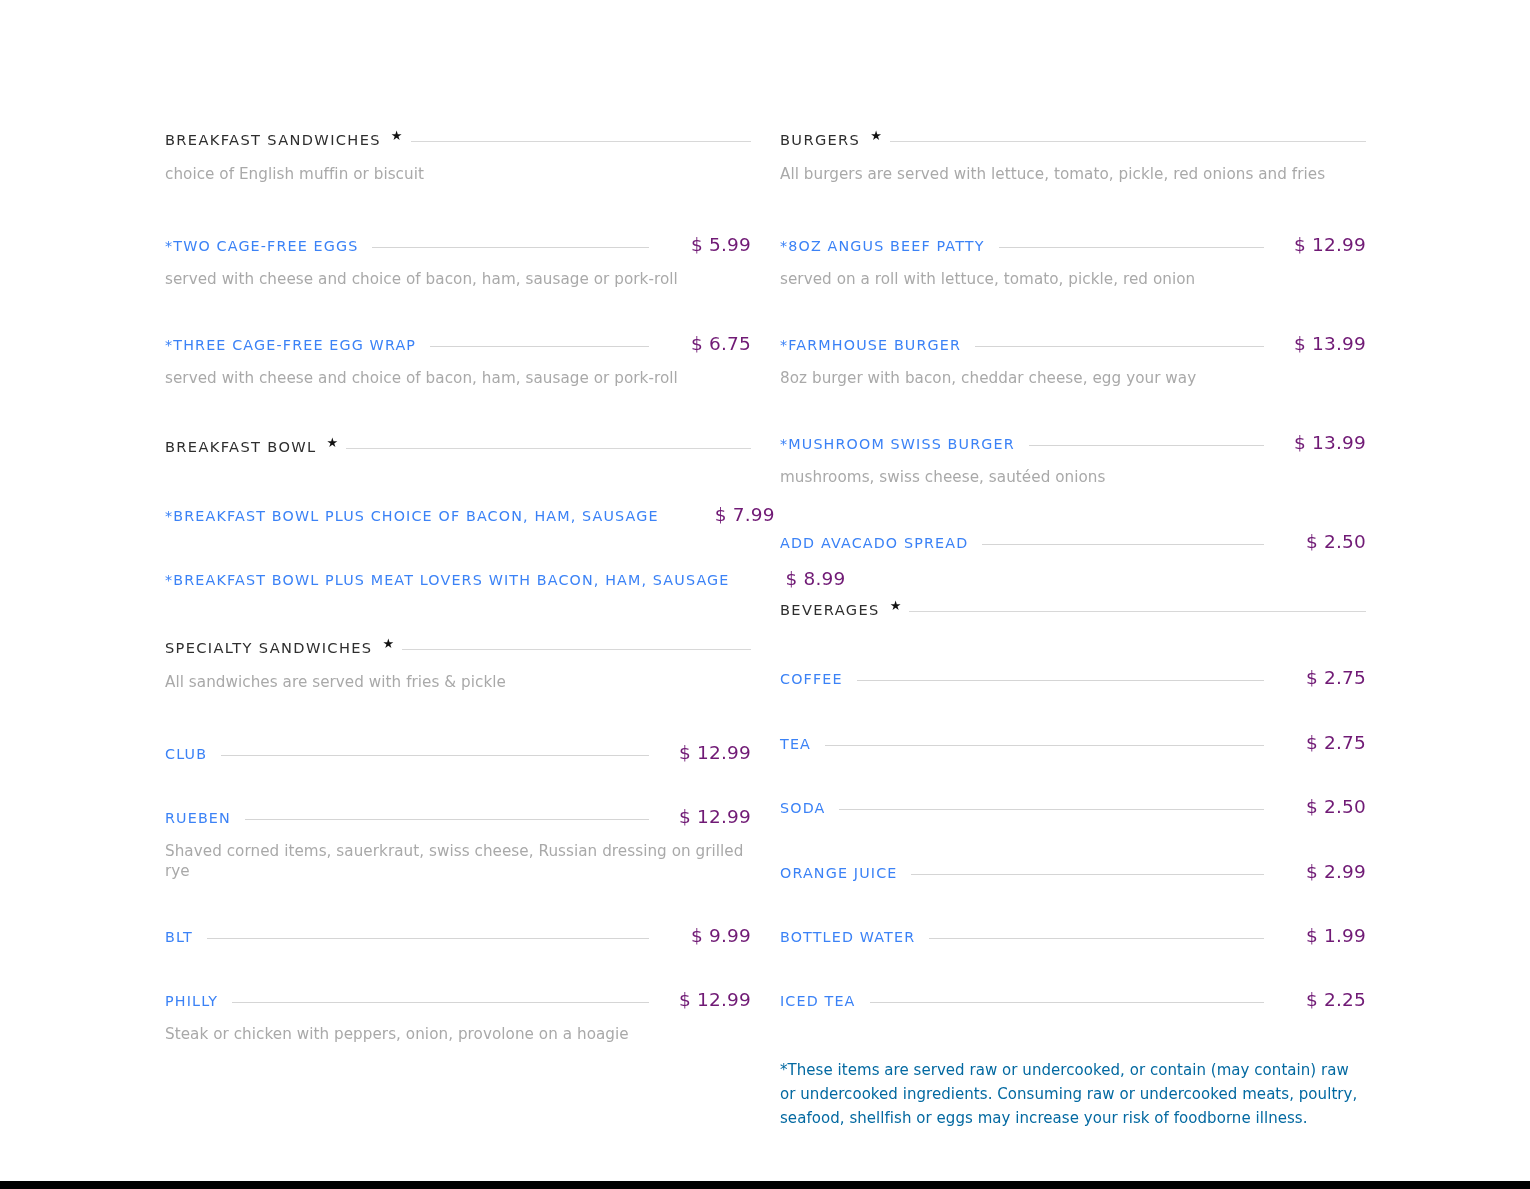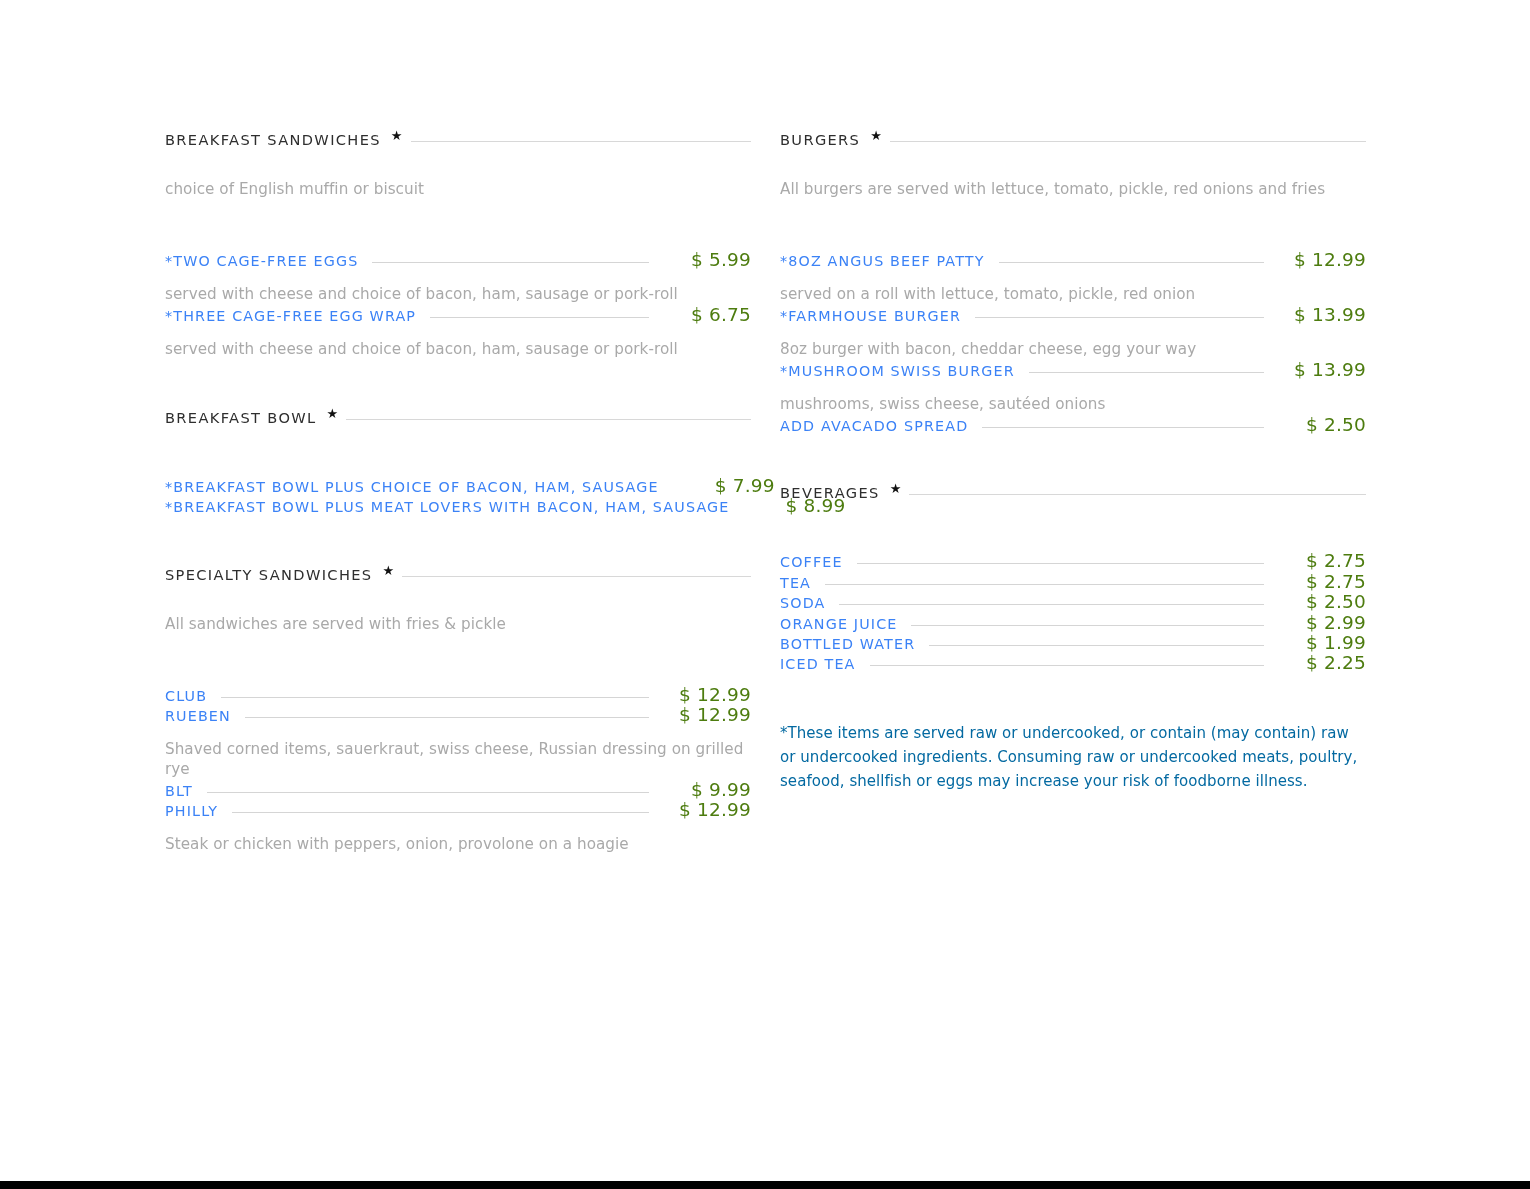--- a/index.html
+++ b/index.html
@@ -83,27 +83,28 @@
   .head-rule {
     flex: 1 1 auto;
     height: 1px;
     background: #d8d8d8;
     position: relative;
     top: -3px;
   }
   .section-sub {
     font-size: 15.2px;
     color: #a9a9a9;
-    margin-top: 32px;
+    margin-top: 17px;
     letter-spacing: 0.05px;
     line-height: 1.3;
   }
 
   
   .item {
+    margin-top: 44px;
   }
   .item-row {
     display: flex;
     flex-direction: row;
     align-items: baseline;
     width: 100%;
   }
   .item-name {
     font-size: 14.3px;
     letter-spacing: 1.15px;
@@ -119,21 +120,21 @@
     position: relative;
     top: -3px;
     margin-left: 14px;
     margin-right: 10px;
   }
   .item-price {
     flex: 0 0 auto;
     width: 92px;
     text-align: right;
     font-size: 18.5px;
-    color: #4d7c0f;
+    color: #701a75;
     letter-spacing: 0.2px;
     line-height: 1.1;
     white-space: nowrap;
   }
   .item-desc {
     font-size: 15.2px;
     color: #a9a9a9;
     margin-top: 15px;
     letter-spacing: 0.05px;
     line-height: 1.3;

